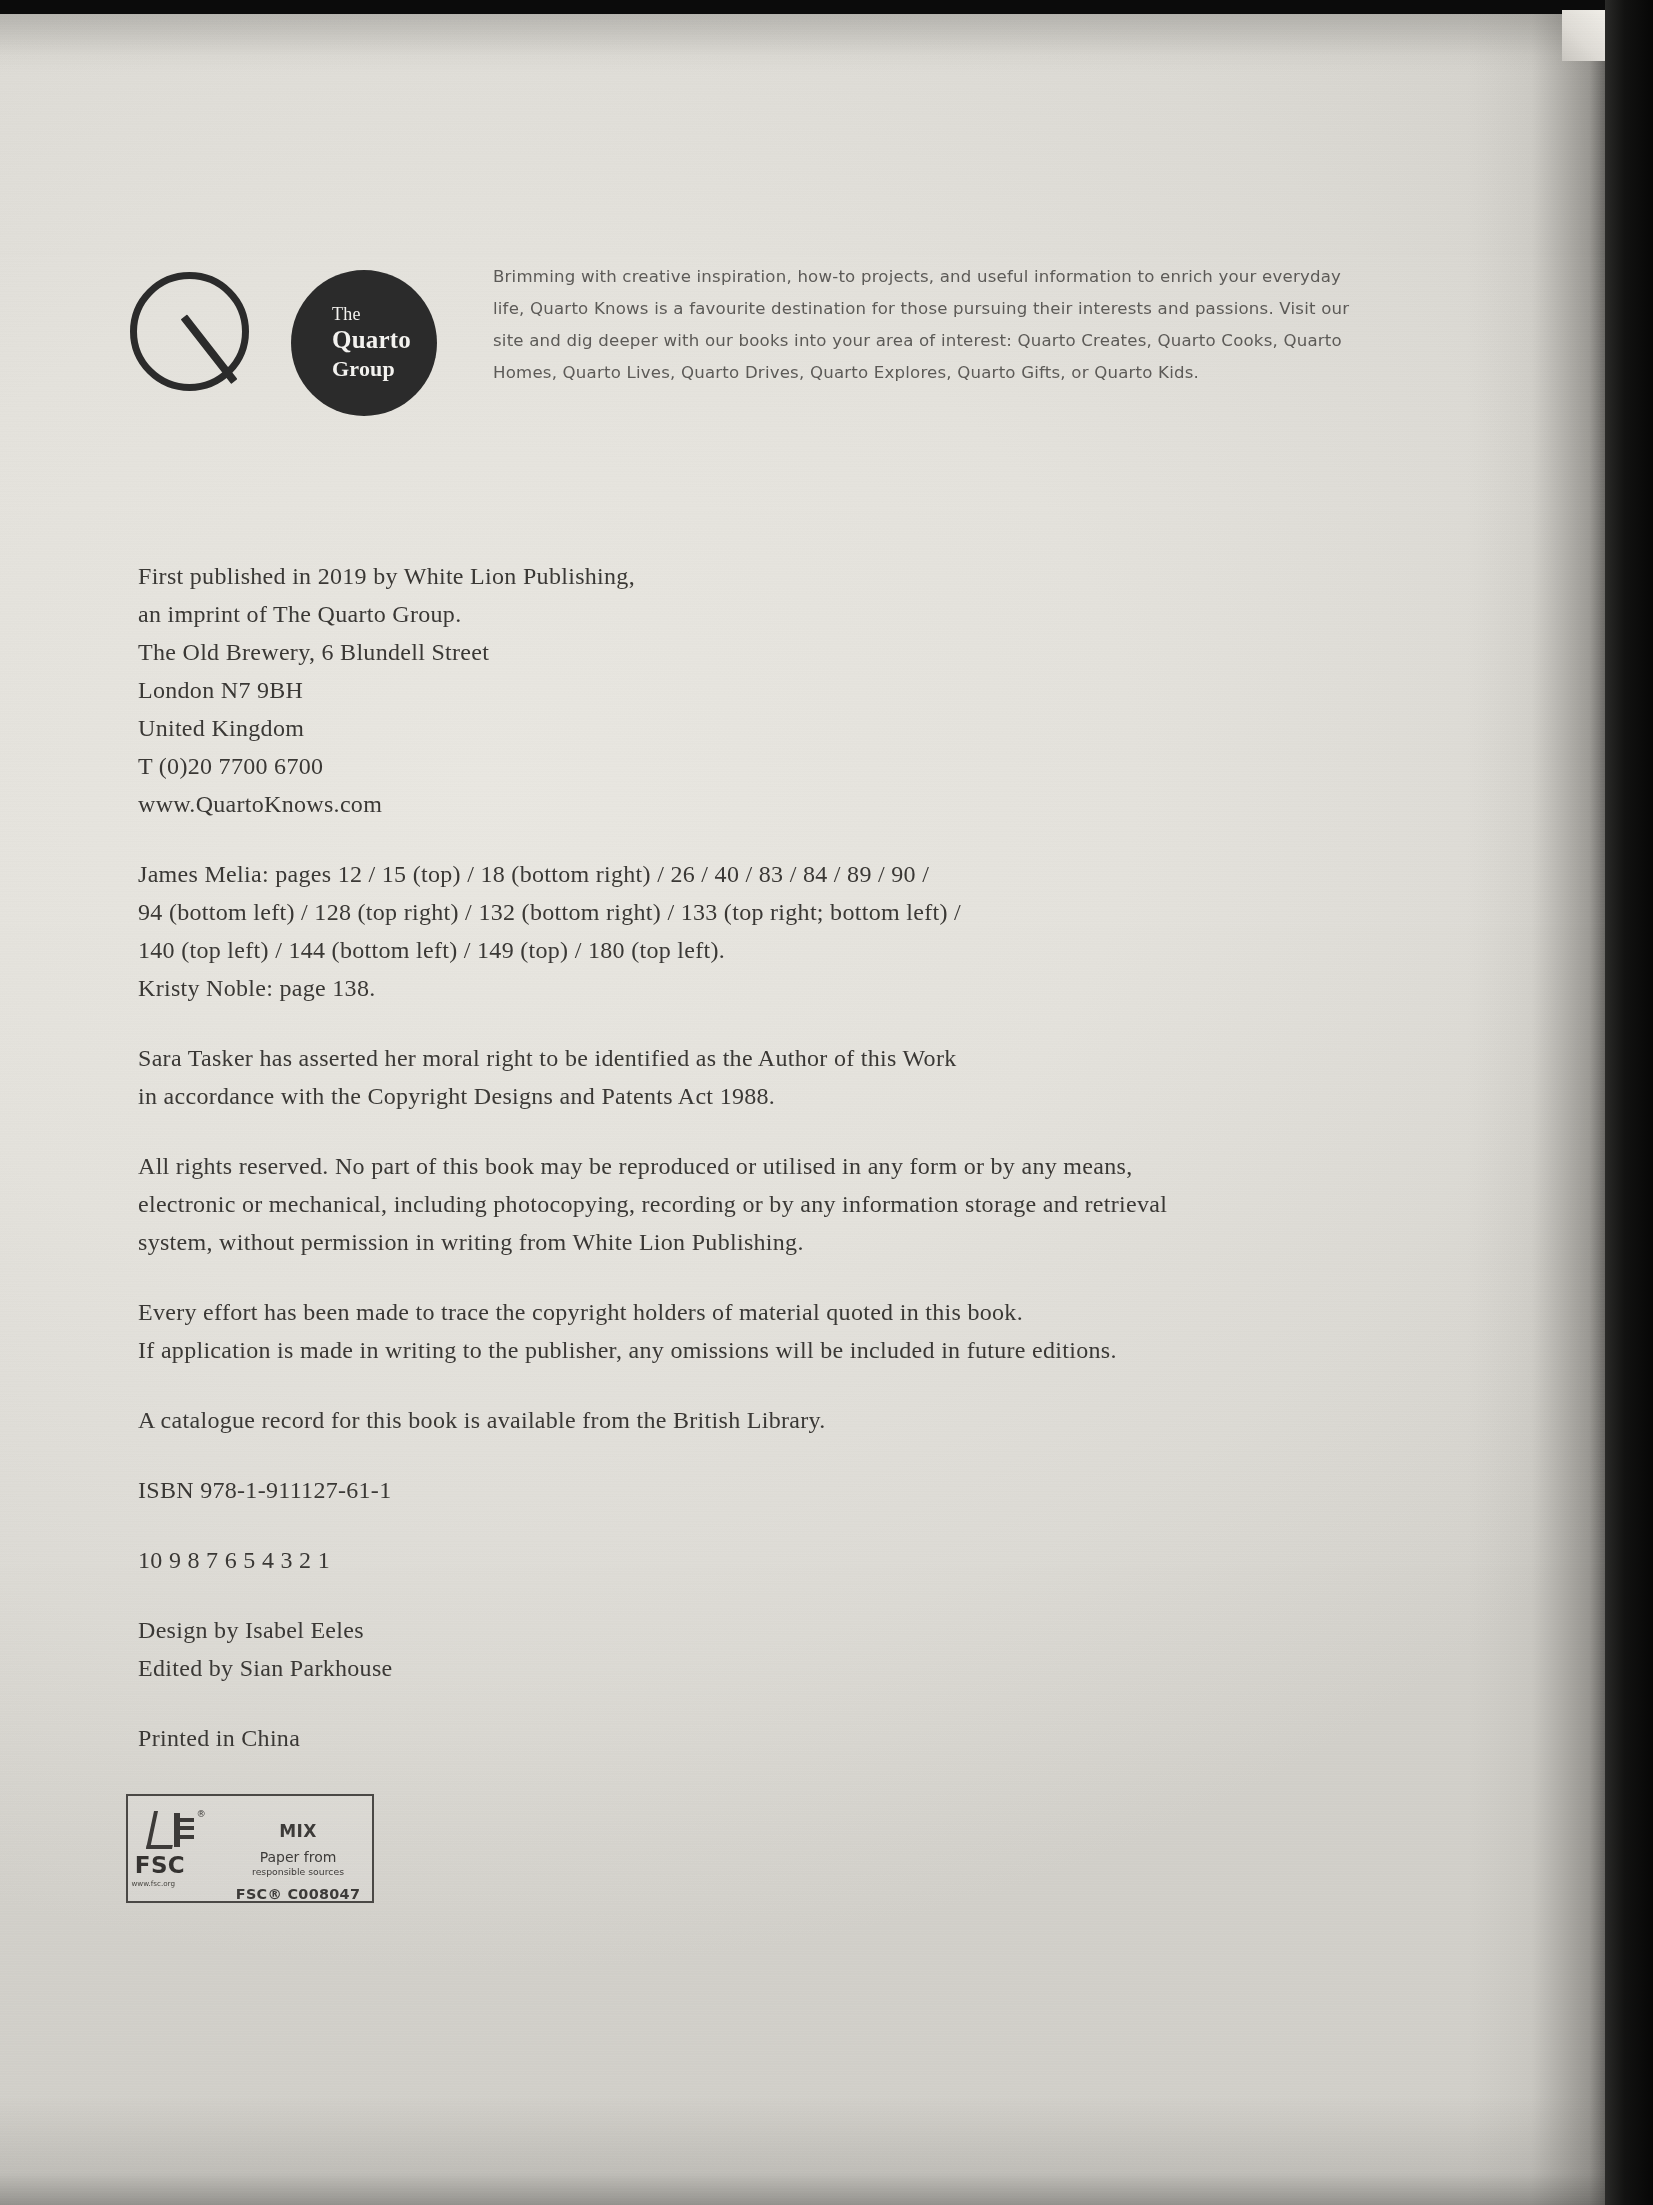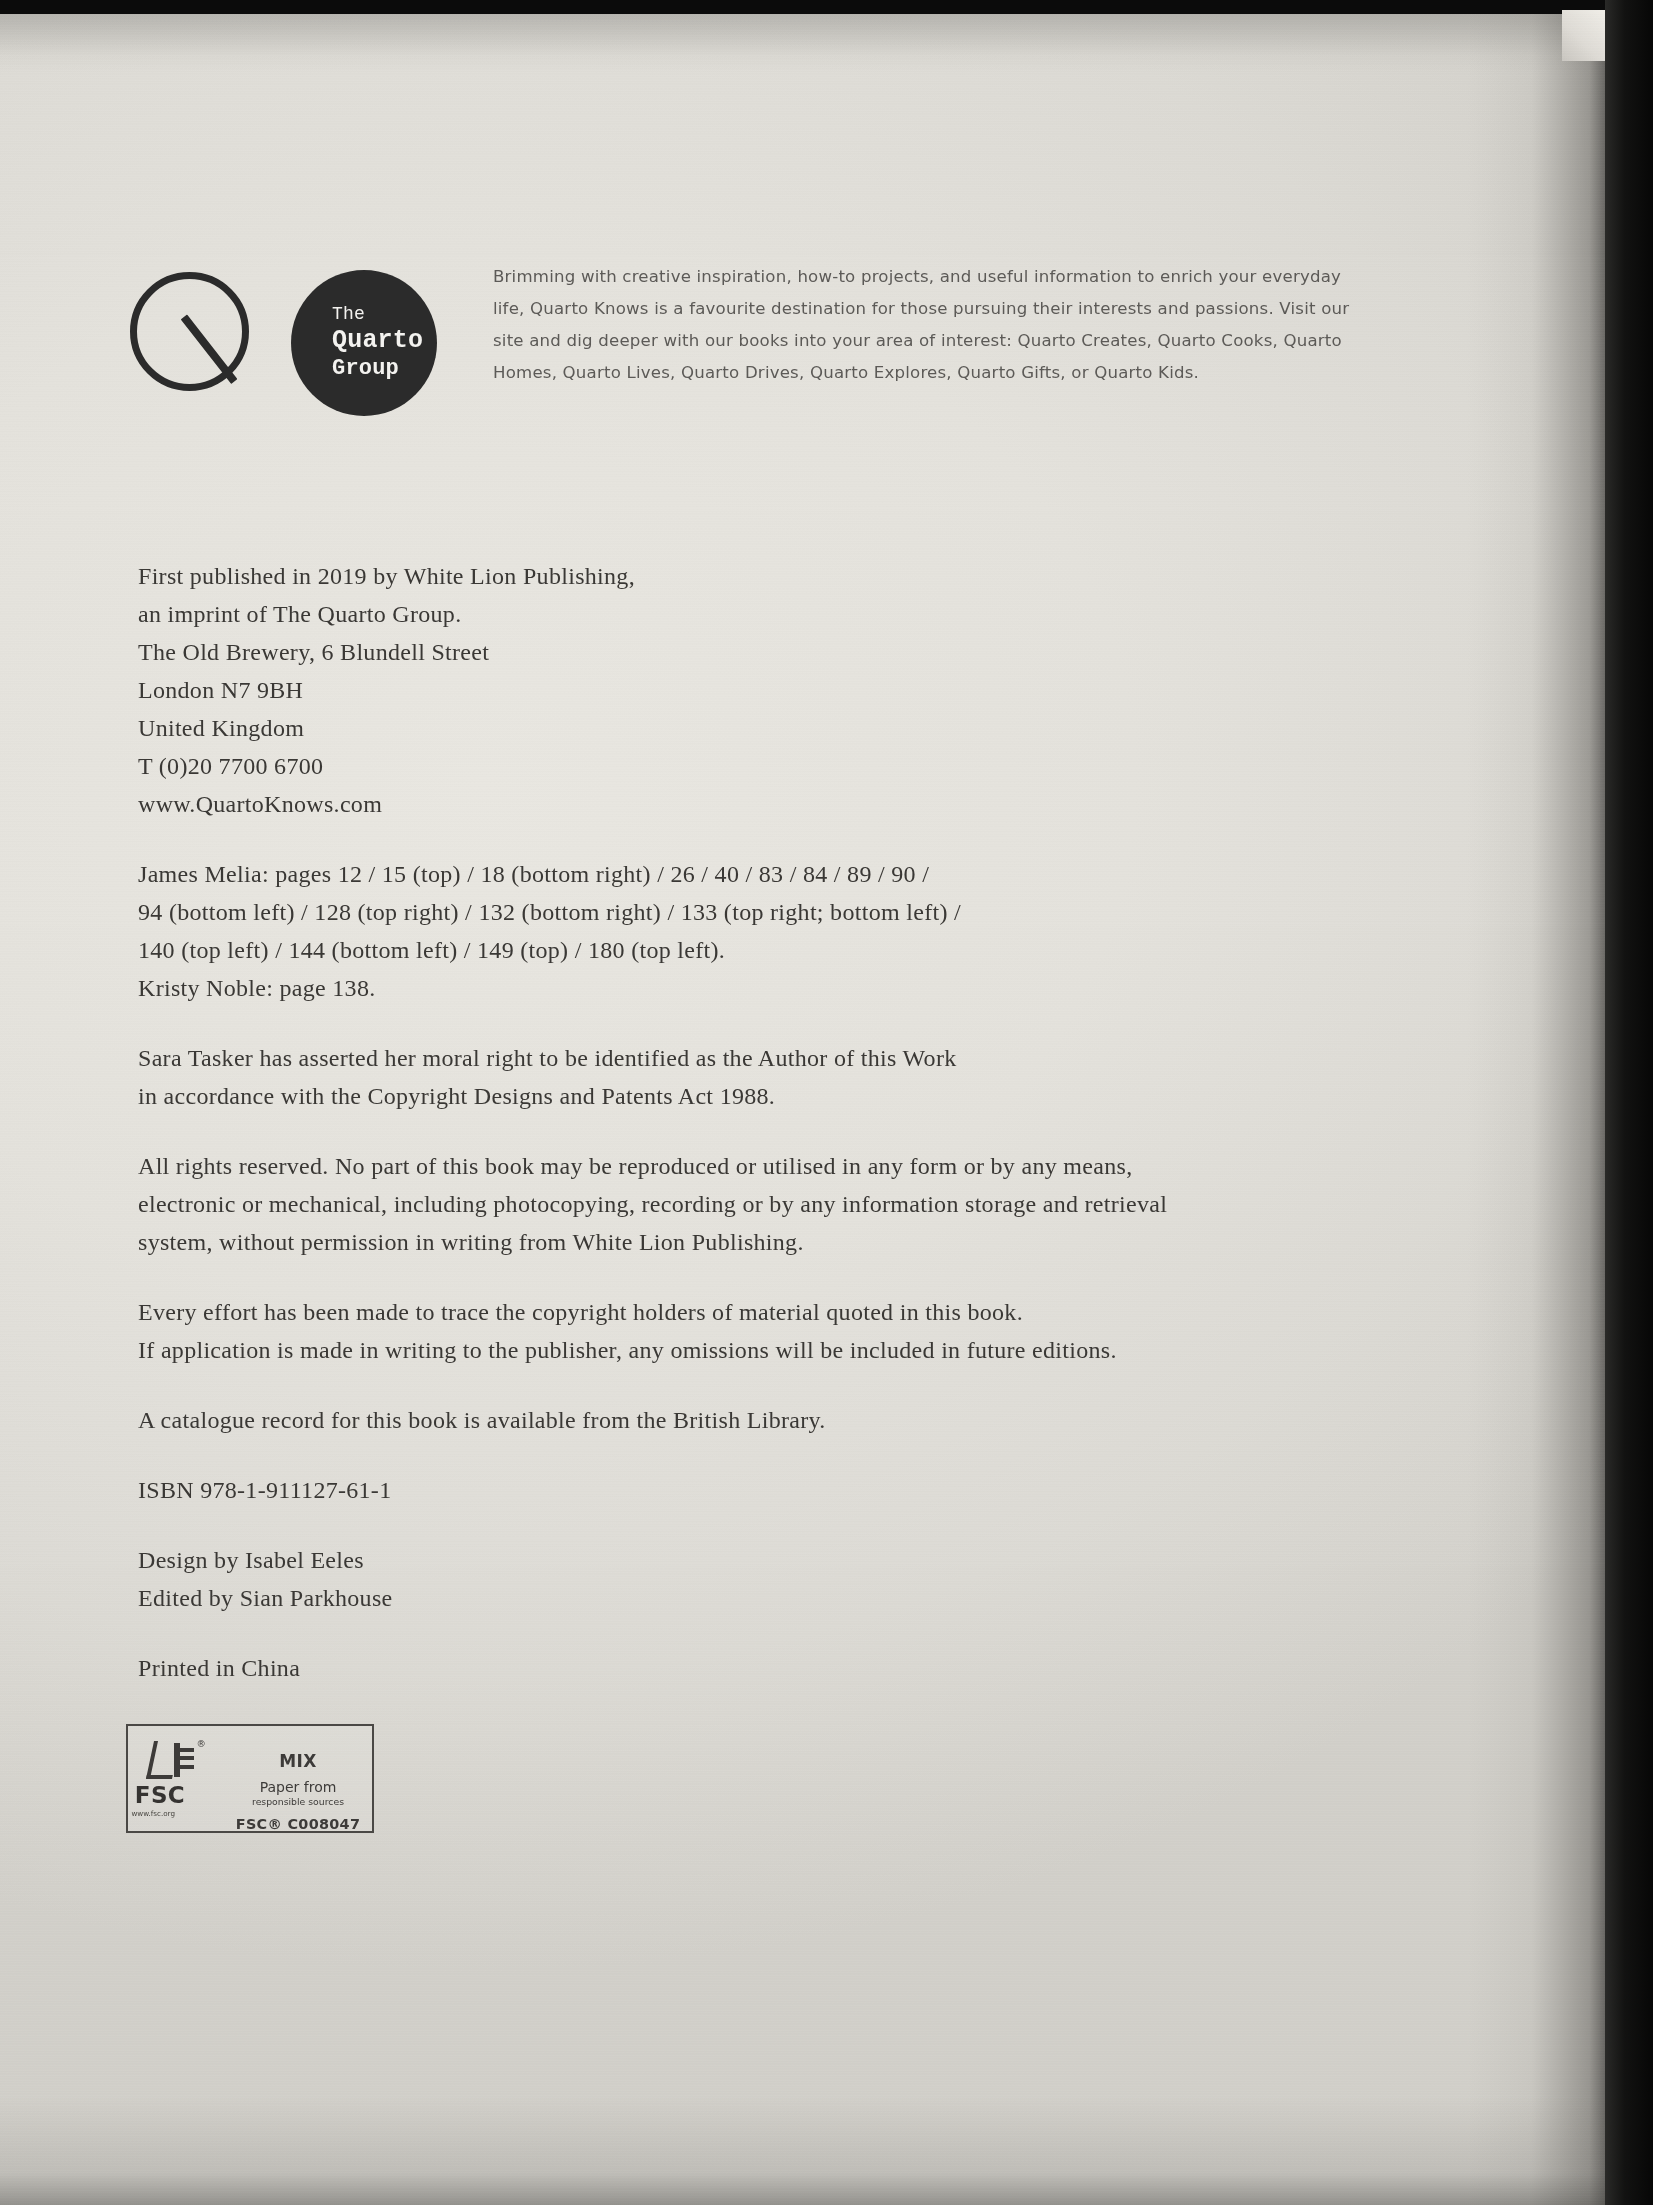--- a/index.html
+++ b/index.html
@@ -115,21 +115,21 @@
     top: 10.2px;
     width: 146px;
     height: 146px;
     border-radius: 50%;
     background: #2b2b2b;
     color: #f3f2ef;
   }
   .q-disc .l1, .q-disc .l2, .q-disc .l3 {
     position: absolute;
     left: 41px;
-    font-family: Liberation Mono, monospace;
+    font-family: Liberation Serif, serif;
     letter-spacing: 0.2px;
   }
   .q-disc .l1 { top: 34px; font-size: 18px; }
   .q-disc .l2 { top: 56px; font-size: 25px; font-weight: bold; }
   .q-disc .l3 { top: 86px; font-size: 22px; font-weight: bold; }
 
   .blurb {
     position: absolute;
     left: 367px;
     top: 1.7px;
@@ -290,20 +290,21 @@
 Kristy Noble: page 138.</p>
         <p class="para">Sara Tasker has asserted her moral right to be identified as the Author of this Work
 in accordance with the Copyright Designs and Patents Act 1988.</p>
         <p class="para">All rights reserved. No part of this book may be reproduced or utilised in any form or by any means,
 electronic or mechanical, including photocopying, recording or by any information storage and retrieval
 system, without permission in writing from White Lion Publishing.</p>
         <p class="para">Every effort has been made to trace the copyright holders of material quoted in this book.
 If application is made in writing to the publisher, any omissions will be included in future editions.</p>
         <p class="para">A catalogue record for this book is available from the British Library.</p>
         <p class="para">ISBN  978-1-911127-61-1</p>
+        <p class="para">10 9 8 7 6 5 4 3 2 1</p>
         <p class="para">Design by Isabel Eeles
 Edited by Sian Parkhouse</p>
         <p class="para">Printed in China</p>
       </div>
 
       <div class="fsc">
         <div class="fsc-left">
           <div class="fsc-tree">
             <div class="check"></div>
             <div class="trunk"></div>

